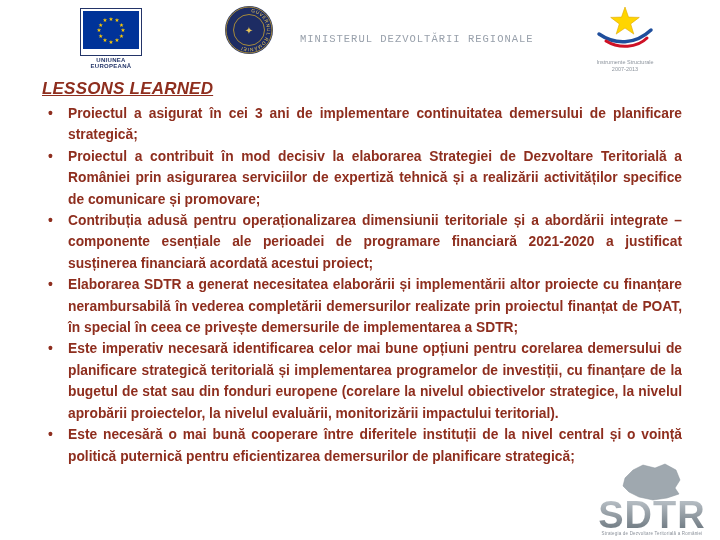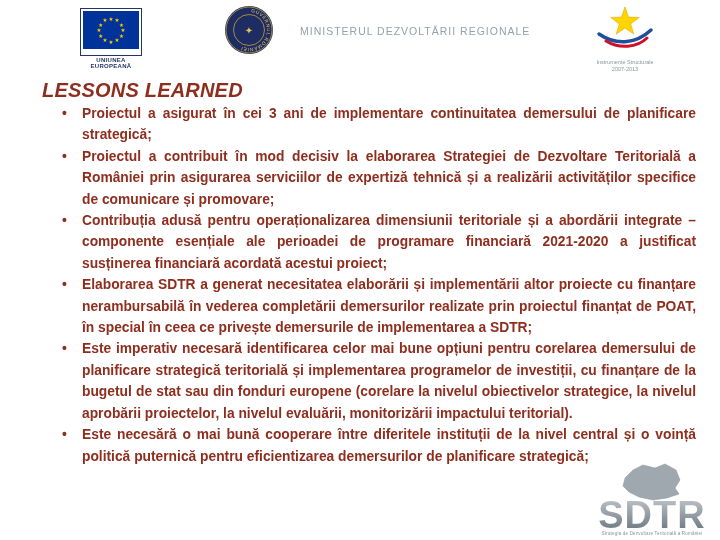--- a/index.html
+++ b/index.html
@@ -9,32 +9,32 @@
 
   
   .logos { position:absolute; top:0; left:0; width:100%; height:76px; }
 
   .eu-logo { position:absolute; left:78px; top:8px; width:66px; text-align:center; }
   .eu-flag-frame { display:inline-block; border:1.5px solid #233468; padding:2px; background:#fff; }
   .eu-caption { margin-top:1px; font-size:6px; font-weight:700; color:#233468; letter-spacing:.3px; }
 
   .gov-logo { position:absolute; left:224px; top:5px; width:50px; height:50px; }
 
-  .ministry { position:absolute; left:300px; top:24px; color:#98a0ab; font-size:10.5px;
-              letter-spacing:1px; line-height:14px; font-weight:400; }
+  .ministry { position:absolute; left:300px; top:32px; color:#98a0ab; font-size:10.5px;
+              letter-spacing:1px; line-height:14px; font-weight:400;font-family:Liberation Mono, monospace; }
 
   .is-logo { position:absolute; left:588px; top:3px; width:74px; text-align:center; }
   .is-caption { margin-top:0; font-size:5.5px; color:#8e959e; line-height:6.5px; }
 
   
-  .title { position:absolute; left:42px; top:79px; font-size:20px; font-weight:700;
-           font-style:italic; color:#8e2e1e; letter-spacing:.2px; }
+  .title { position:absolute; left:42px; top:79px; font-size:17px; font-weight:700;
+           font-style:italic; text-decoration:underline; color:#8e2e1e; letter-spacing:.2px; }
 
   
-  .lessons { list-style:none; position:absolute; left:56px; top:103px; width:640px; }
+  .lessons { list-style:none; position:absolute; left:42px; top:103px; width:640px; }
   .lessons li { position:relative; padding-left:26px; text-align:justify;
                 font-size:13.8px; line-height:21.4px; font-weight:700; color:#8e2e1e; }
   .lessons li::before { content:"•"; position:absolute; left:6px; top:0; }
 
   
   .sdtr { position:absolute; right:12px; bottom:4px; width:112px; text-align:center; }
   .sdtr-map { display:block; margin:0 auto -2px auto; }
   .sdtr-text { font-size:38px; font-weight:700; letter-spacing:1px; color:#8f99a1;
                background:linear-gradient(180deg,#b9c0c6 0%, #6f7a82 100%);
                -webkit-background-clip:text; background-clip:text;

